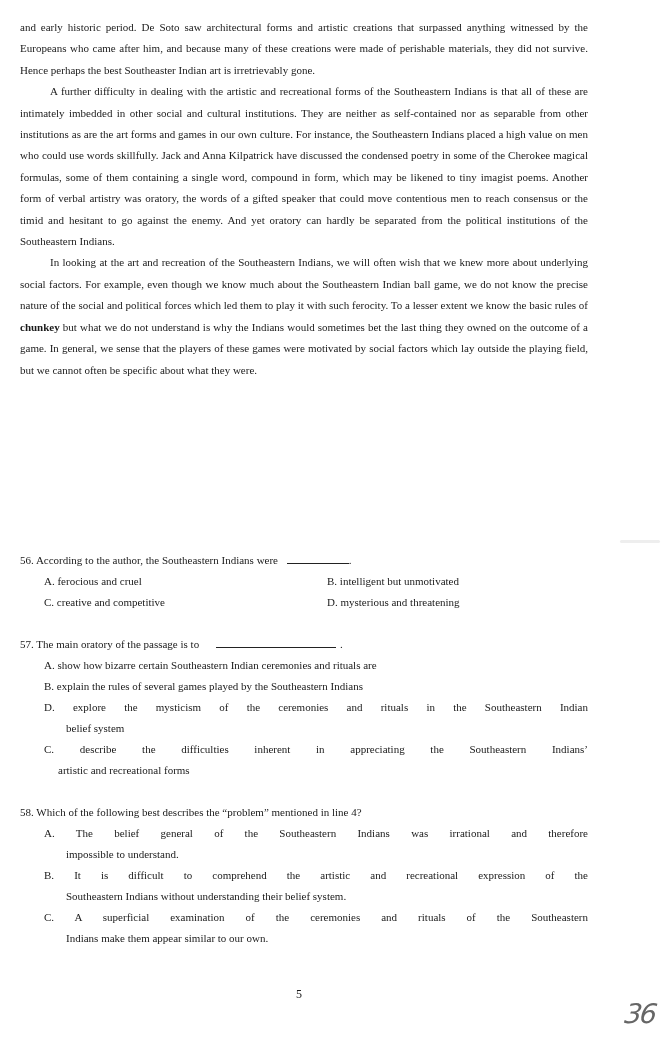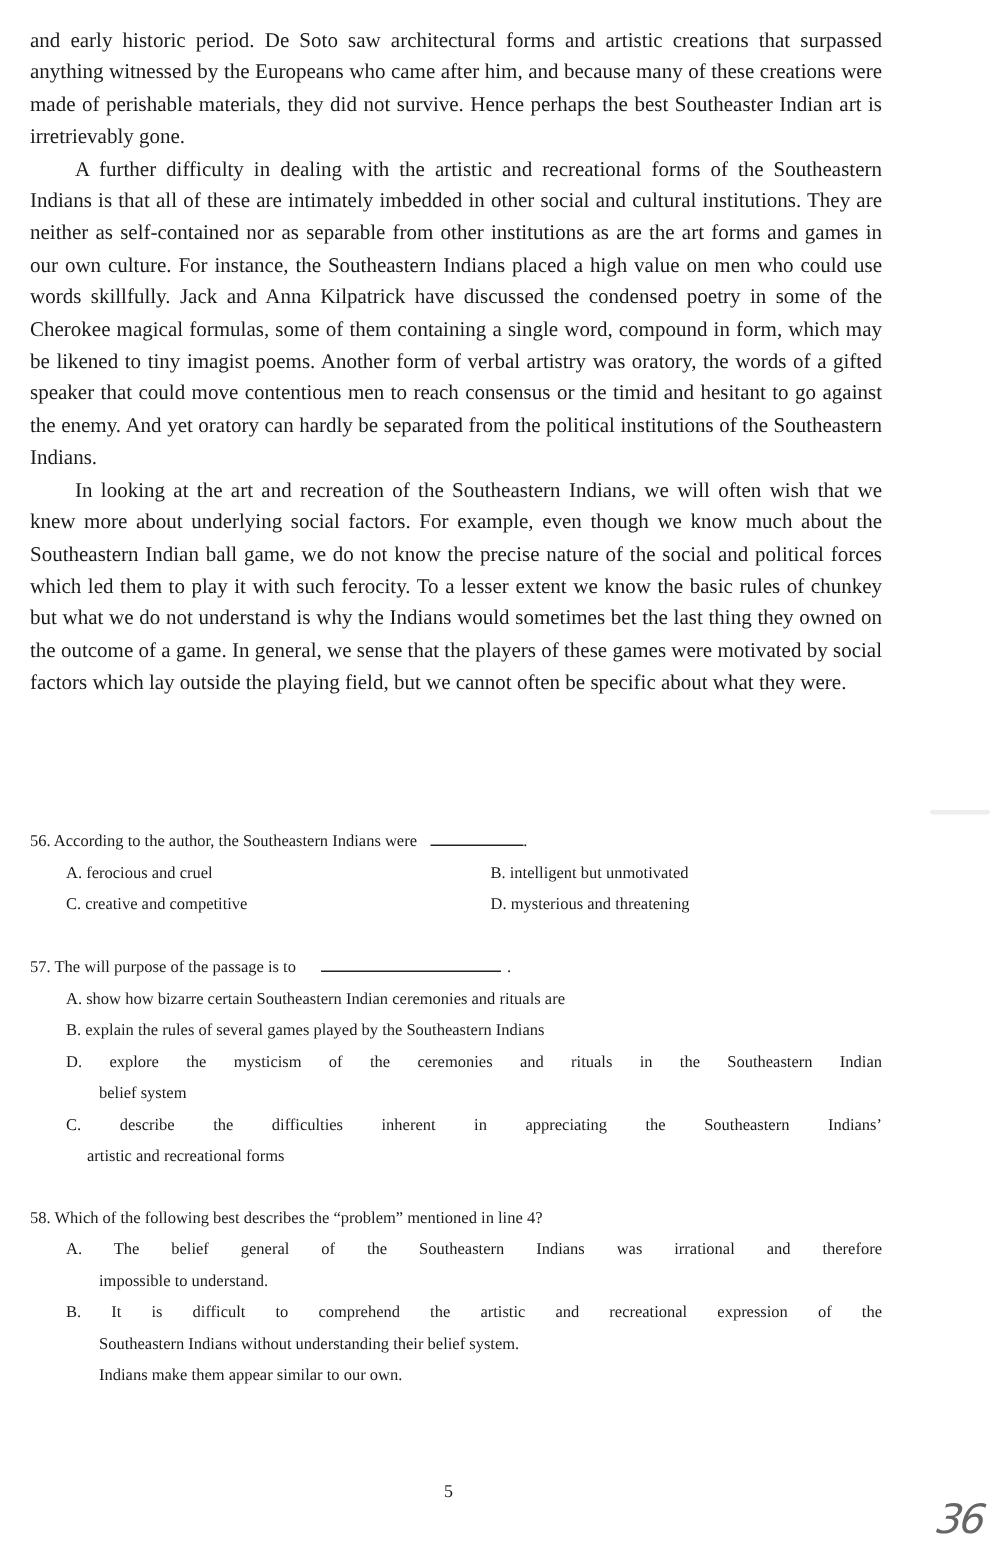--- a/index.html
+++ b/index.html
@@ -2,24 +2,24 @@
 <html><head>
 <meta charset="utf-8">
 <style>
   html, body { margin:0; padding:0; background:#ffffff; }
   body {
     width:670px; height:1040px; position:relative; overflow:hidden;
     font-family:"Liberation Serif","DejaVu Serif",serif; color:#1a1a1a;
   }
   .page { position:absolute; left:20px; top:17px; width:568px; }
   .para {
-    font-size:14px; line-height:21.4px; text-align:justify; margin:0;
+    font-size:11px; line-height:21.4px; text-align:justify; margin:0;
   }
   .para.indent { text-indent:30px; }
-  .bold { font-weight:normal; }
+  .bold { font-weight:bold; }
   .question { position:absolute; left:20px; font-size:11px; line-height:21px; width:568px; }
   .q-stem { margin:0; }
   .blank { display:inline-block; border-bottom:1px solid #222; height:14px; vertical-align:baseline; margin-left:6px; }
   .opts-grid { display:grid; grid-template-columns:283px 260px; padding-left:24px;font-family:Liberation Serif, serif; }
   .opt { padding-left:24px; }
   .opt-wrap { padding-left:24px; text-align:justify; }
   .opt-wrap .cont { padding-left:22px; display:block; }
   .pagenum { position:absolute; left:296px; top:987px; font-size:12px; }
   .hand { position:absolute; left:625px; top:998px; font-family:"DejaVu Sans",sans-serif; font-size:27px; color:#666; font-style:italic; letter-spacing:-2px; transform:skewX(-8deg); }
   .smudge { position:absolute; left:620px; top:540px; width:40px; height:3px; background:#eee; border-radius:2px; }
@@ -43,21 +43,21 @@
     <div><span>A.</span> <span>ferocious and cruel</span></div>
     <div><span>B.</span> <span>intelligent but unmotivated</span></div>
     <div><span>C.</span> <span>creative and competitive</span></div>
     <div><span>D.</span> <span>mysterious and threatening</span></div>
   </div>
 </div>
 
 <div class="question" style="top:633px;">
   <p class="q-stem">
     <span>57.</span>
-    <span>The will purpose of the passage is to</span>
+    <span>The main oratory of the passage is to</span>
     <span class="blank" style="width:120px; margin-left:14px;"></span><span style="margin-left:4px;">.</span>
   </p>
   <div class="opt"><span>A.</span> <span>show how bizarre certain Southeastern Indian ceremonies and rituals are</span></div>
   <div class="opt"><span>B.</span> <span>explain the rules of several games played by the Southeastern Indians</span></div>
   <div class="opt-wrap">
     <div style="text-align:justify; text-align-last:justify;"><span>D.</span> <span>explore the mysticism of the ceremonies and rituals in the Southeastern Indian</span></div>
     <span class="cont">belief system</span>
   </div>
   <div class="opt-wrap">
     <div style="text-align:justify; text-align-last:justify;"><span>C.</span> <span>describe the difficulties inherent in appreciating the Southeastern Indians’</span></div>
@@ -72,19 +72,20 @@
   </p>
   <div class="opt-wrap">
     <div style="text-align:justify; text-align-last:justify;"><span>A.</span> <span>The belief general of the Southeastern Indians was irrational and therefore</span></div>
     <span class="cont">impossible to understand.</span>
   </div>
   <div class="opt-wrap">
     <div style="text-align:justify; text-align-last:justify;"><span>B.</span> <span>It is difficult to comprehend the artistic and recreational expression of the</span></div>
     <span class="cont">Southeastern Indians without understanding their belief system.</span>
   </div>
   <div class="opt-wrap">
+    <div style="text-align:justify; text-align-last:justify;"><span>C.</span> <span>A superficial examination of the ceremonies and rituals of the Southeastern</span></div>
     <span class="cont">Indians make them appear similar to our own.</span>
   </div>
 </div>
 
 <div class="smudge"></div>
 <div class="pagenum">5</div>
 <div class="hand">36</div>
 
 </body></html>

